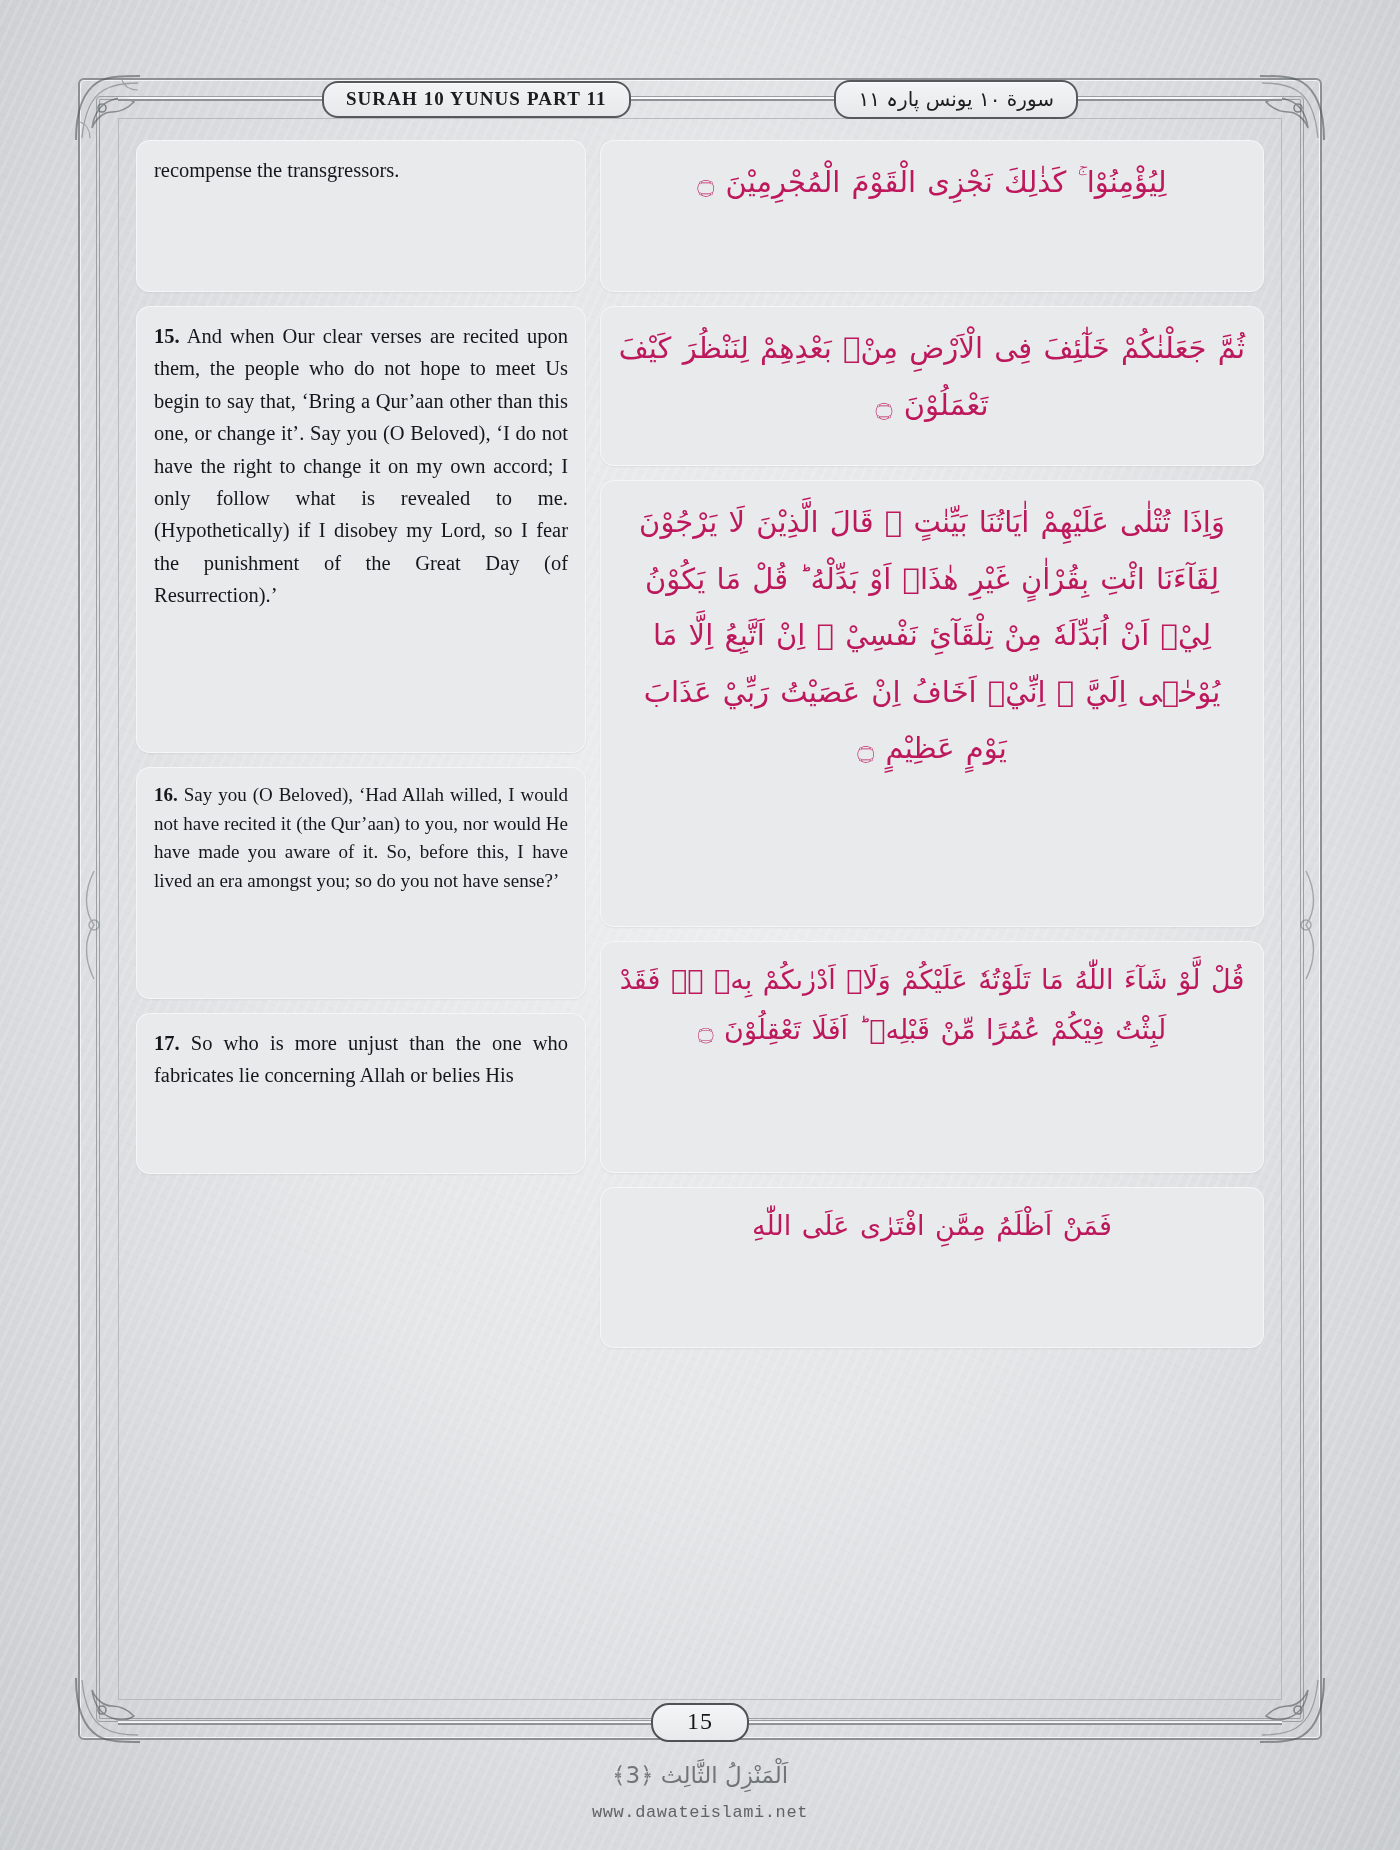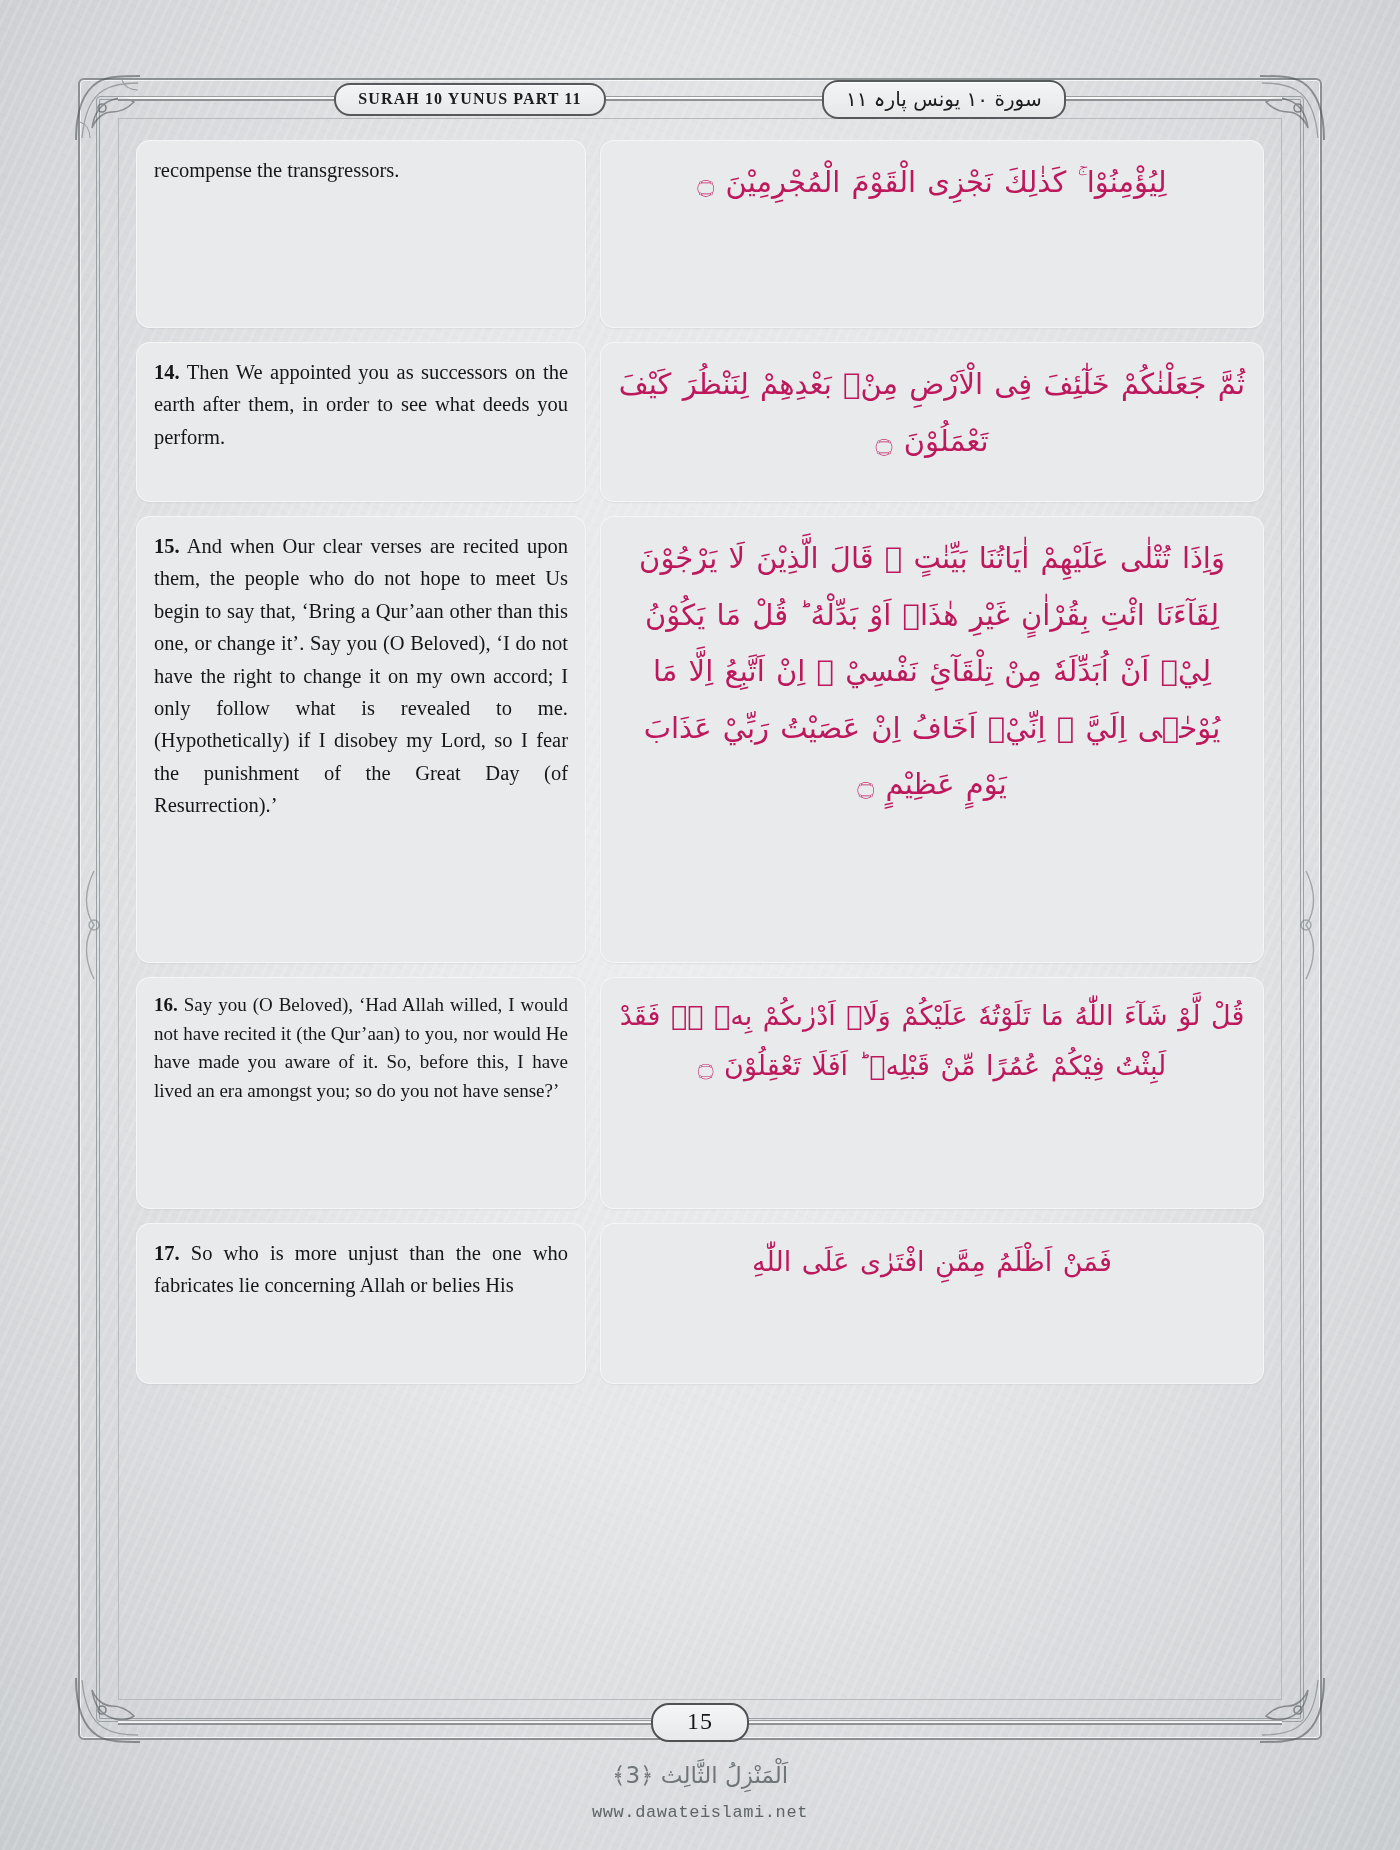--- a/index.html
+++ b/index.html
@@ -112,21 +112,21 @@
     border: 2px solid #55595c;
     border-radius: 16px;
     padding: 5px 22px 6px;
     background: linear-gradient(to bottom,#f3f4f5,#e6e8ea);
     white-space: nowrap;
     box-shadow: 0 1px 0 rgba(255,255,255,.7) inset;
   }
   #surah-label {
     font-family: "Liberation Serif", serif;
     font-weight: bold;
-    font-size: 16px;
+    font-size: 19px;
     letter-spacing: 1.1px;
     color: #1b1d1f;
   }
   #juz-label {
     font-family: "DejaVu Sans", sans-serif;
     font-size: 20px;
     color: #1b1d1f;
     direction: rtl;
   }
 
@@ -179,21 +179,21 @@
     text-align: center;
     color: #be185d;
     font-size: 29px;
     line-height: 1.95;
     margin: 0;
     word-spacing: 2px;
   }
   .ar-text.sm { font-size: 27px; line-height: 1.85; }
 
   
-  .h-a { height: 188px; }
+  .h-a { height: 152px; }
   .h-b { height: 160px; }
   .h-c { height: 447px; }
   .h-d { height: 232px; }
   .h-e { height: 161px; }
 
   
   #footer {
     position: absolute;
     left: 118px;
     right: 118px;
@@ -317,23 +317,20 @@
     </div>
     <div class="hdr-rule"></div>
   </div>
 
   <div id="body-grid">
 
     <div class="col col-en">
       <div class="cell h-a">
         <p class="en-text">recompense the transgressors.</p>
       </div>
-      <div class="cell h-b">
-        <p class="en-text"><span class="vnum">14.</span> <span>Then We appointed you as successors on the earth after them, in order to see what deeds you perform.</span></p>
-      </div>
       <div class="cell h-c">
         <p class="en-text"><span class="vnum">15.</span> <span>And when Our clear verses are recited upon them, the people who do not hope to meet Us begin to say that, ‘Bring a Qur’aan other than this one, or change it’. Say you (O Beloved), ‘I do not have the right to change it on my own accord; I only follow what is revealed to me. (Hypothetically) if I disobey my Lord, so I fear the punishment of the Great Day (of Resurrection).’</span></p>
       </div>
       <div class="cell h-d">
         <p class="en-text compact"><span class="vnum">16.</span> <span>Say you (O Beloved), ‘Had Allah willed, I would not have recited it (the Qur’aan) to you, nor would He have made you aware of it. So, before this, I have lived an era amongst you; so do you not have sense?’</span></p>
       </div>
       <div class="cell h-e">
         <p class="en-text"><span class="vnum">17.</span> <span>So who is more unjust than the one who fabricates lie concerning Allah or belies His</span></p>
       </div>
     </div>

